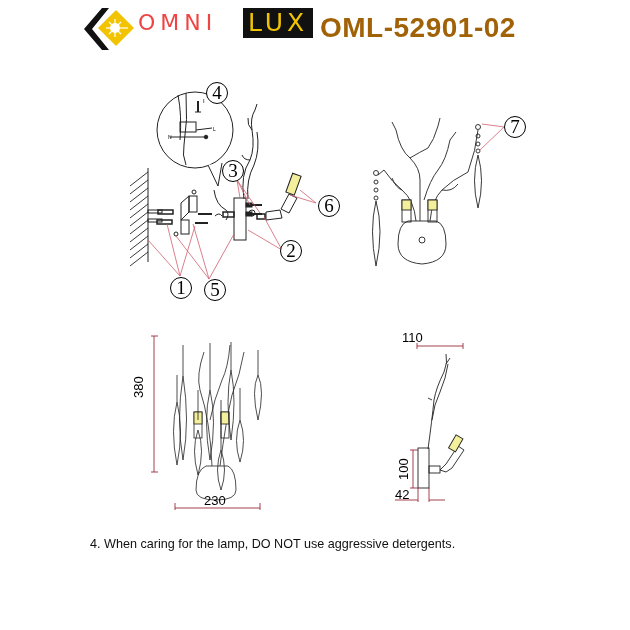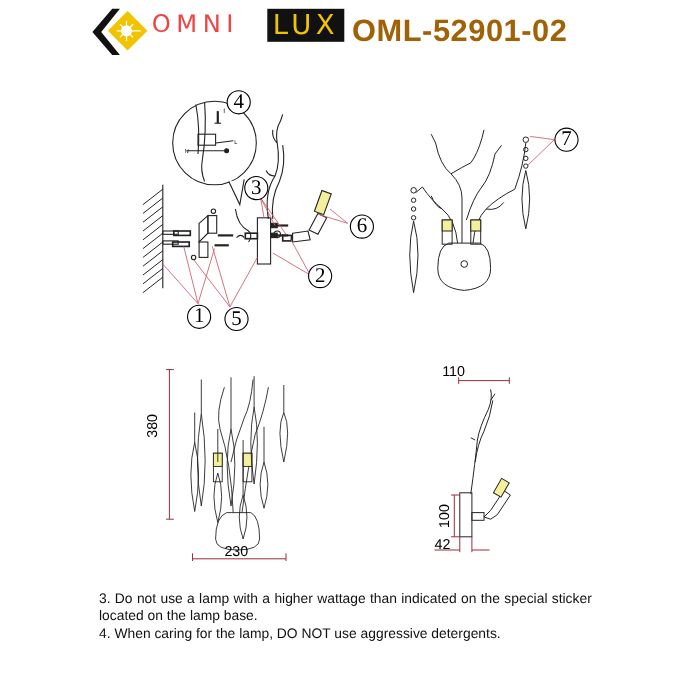--- a/index.html
+++ b/index.html
@@ -205,15 +205,14 @@
 <div class="abs callout" style="left:318px; top:195px;">6</div>
 <div class="abs callout" style="left:504px; top:116px;">7</div>
 
 <div class="abs dim" style="left:131px; top:398px; transform:rotate(-90deg); transform-origin:left top;">380</div>
 <div class="abs dim" style="left:204px; top:493px;">230</div>
 <div class="abs dim" style="left:402px; top:330px;text-align:right;">110</div>
 <div class="abs dim" style="left:396px; top:480px; transform:rotate(-90deg); transform-origin:left top;">100</div>
 <div class="abs dim" style="left:395px; top:487px;">42</div>
 
 <div class="abs notes">
-  <p>3. Do not use a lamp with a higher wattage than indicated on the special sticker located on the lamp base.</p>
   <p>4. When caring for the lamp, DO NOT use aggressive detergents.</p>
 </div>
 
 </body></html>

